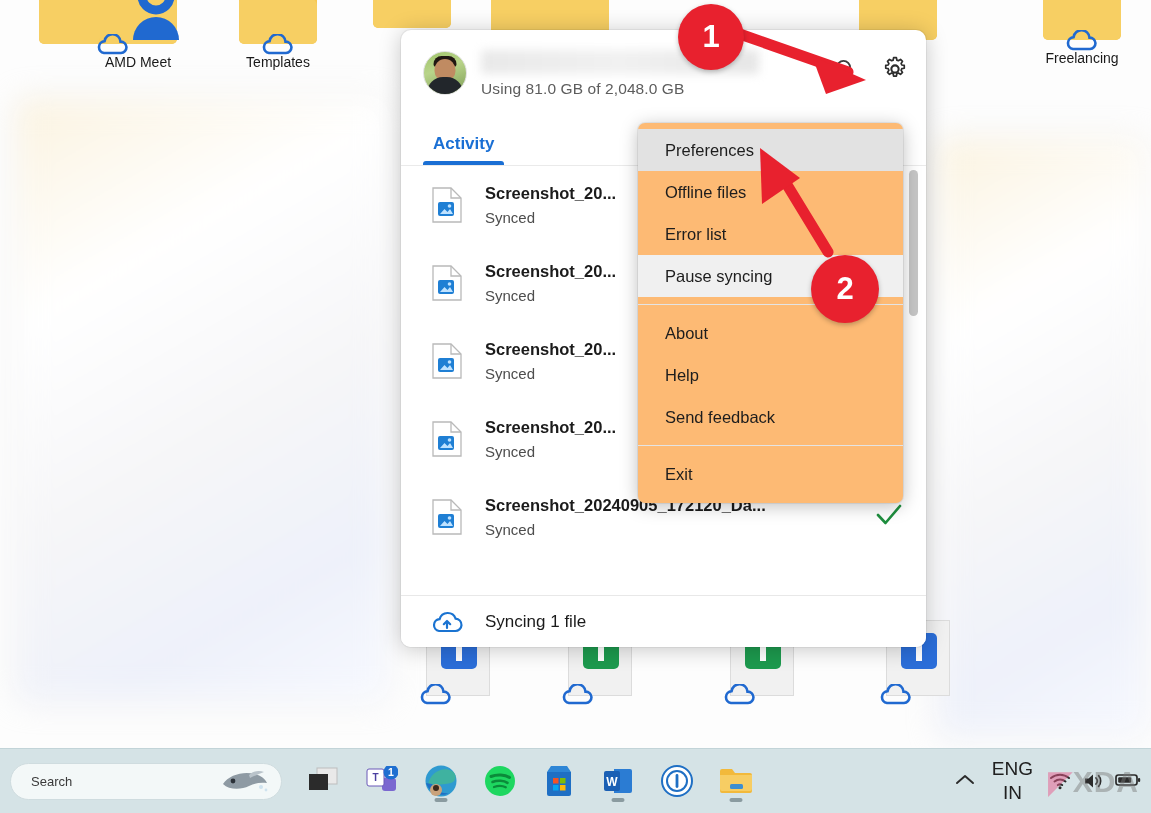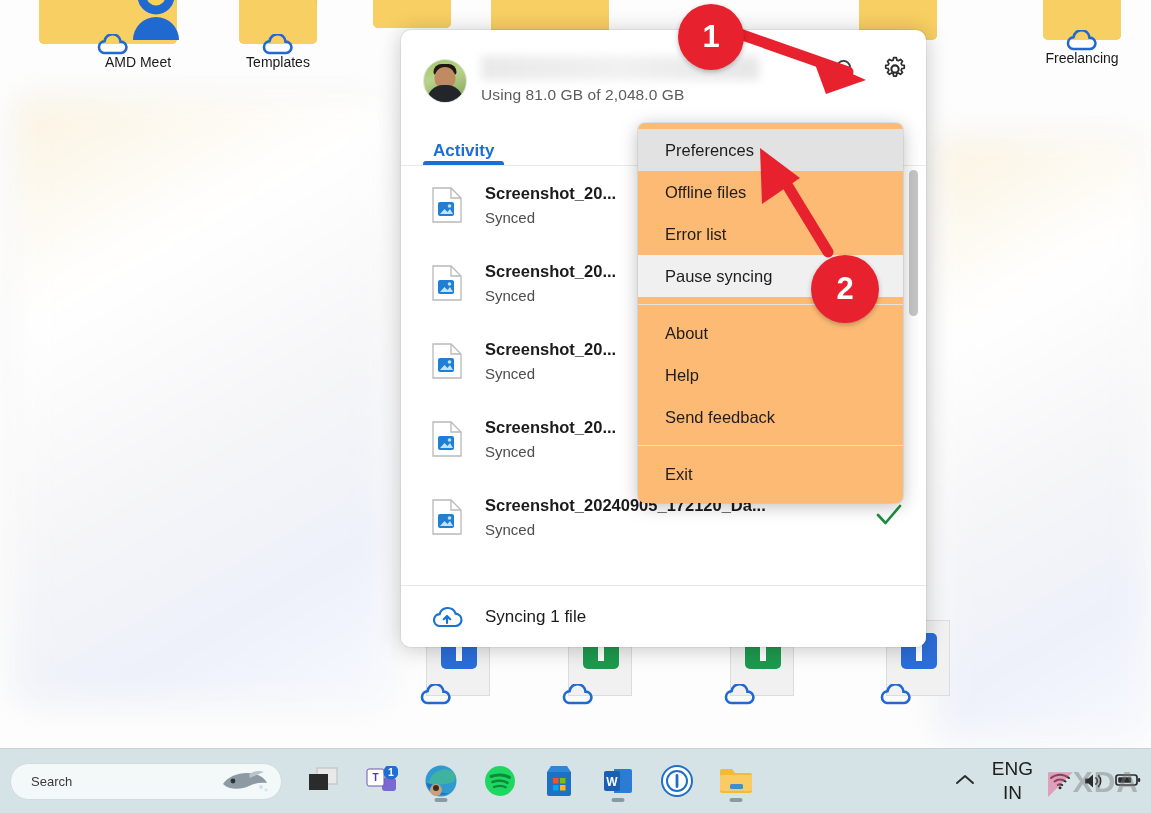--- a/index.html
+++ b/index.html
@@ -59,21 +59,21 @@
 
   
   .flyout {
     position: absolute; left: 401px; top: 30px; width: 525px; height: 617px;
     background: #ffffff; border-radius: 10px;
     box-shadow: 0 2px 22px rgba(0,0,0,.22), 0 0 0 1px rgba(0,0,0,.05);
     overflow: hidden;
   }
   .fly-header {
     position: relative; height: 80px; padding: 18px 19px 0 22px;
-    display: flex; align-items: center;
+    display: flex; align-items: flex-start;
   }
   .avatar {
     width: 44px; height: 44px; border-radius: 50%;
     overflow: hidden; flex: none; margin-top: 3px;
     border: 1px solid #e2e2e2; position: relative;
     background: linear-gradient(160deg,#9fc46a 0%,#b9d48a 40%,#7e9e57 100%);
   }
   .avatar .face {
     position: absolute; left: 50%; top: 7px; transform: translateX(-50%);
     width: 21px; height: 22px; border-radius: 50% 50% 45% 45%;
@@ -103,21 +103,21 @@
     display: flex; align-items: center; gap: 20px;
   }
   .icn-btn { width: 30px; height: 30px; display: flex; align-items: center; justify-content: center; cursor: pointer; }
   .icn-btn svg { display: block; }
 
   .tabs {
     height: 56px; padding: 0 22px; display: flex; align-items: flex-end;
     border-bottom: 1px solid #eaeaea;
   }
   .tab-item {
-    position: relative; padding: 0 10px 4px 10px;
+    position: relative; padding: 0 10px 11px 10px;
     font-size: 17px; font-weight: bold; color: #1a6fd4; cursor: pointer;
   }
   .tab-item .underline {
     position: absolute; left: 0; right: 0; bottom: 0; height: 4px;
     background: #1a6fd4; border-radius: 3px 3px 0 0;
   }
 
   .filelist { position: relative; height: 396px; overflow: hidden; }
   .frow {
     display: flex; align-items: center; height: 78px;
@@ -133,21 +133,21 @@
   .fstate { margin-top: 6px; font-size: 15px; color: #4d4d4d; }
   .fcheck { width: 34px; flex: none; text-align: center; }
   .scrollbar {
     position: absolute; right: 8px; top: 4px; width: 9px; height: 340px;
   }
   .scroll-thumb {
     position: absolute; left: 0; top: 0; width: 9px; height: 146px;
     background: #c6c6c6; border-radius: 5px;
   }
   .fly-footer {
-    position: absolute; left: 0; bottom: 0; width: 525px; height: 62px;
+    position: absolute; left: 0; bottom: 0; width: 525px; height: 52px;
     border-top: 1px solid #e8e8e8; display: flex; align-items: center;
     padding: 0 28px; background: #fff;
   }
   .fly-footer .fico { width: 36px; }
   .sync-text { margin-left: 20px; font-size: 17px; color: #1b1b1b; }
 
   
   .ctxmenu {
     position: absolute; left: 638px; top: 123px; width: 265px;
     background: #fdba74; border-radius: 7px;

